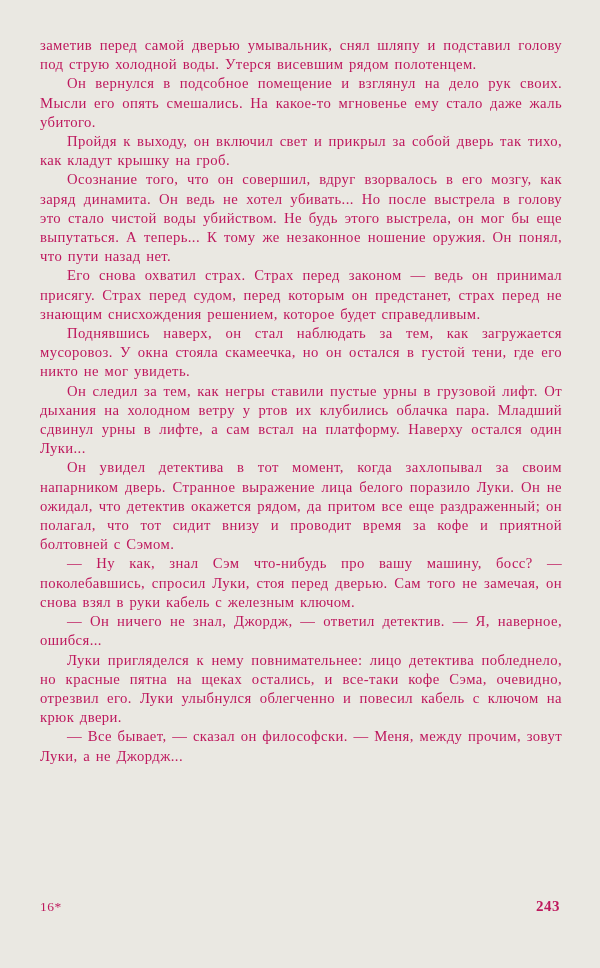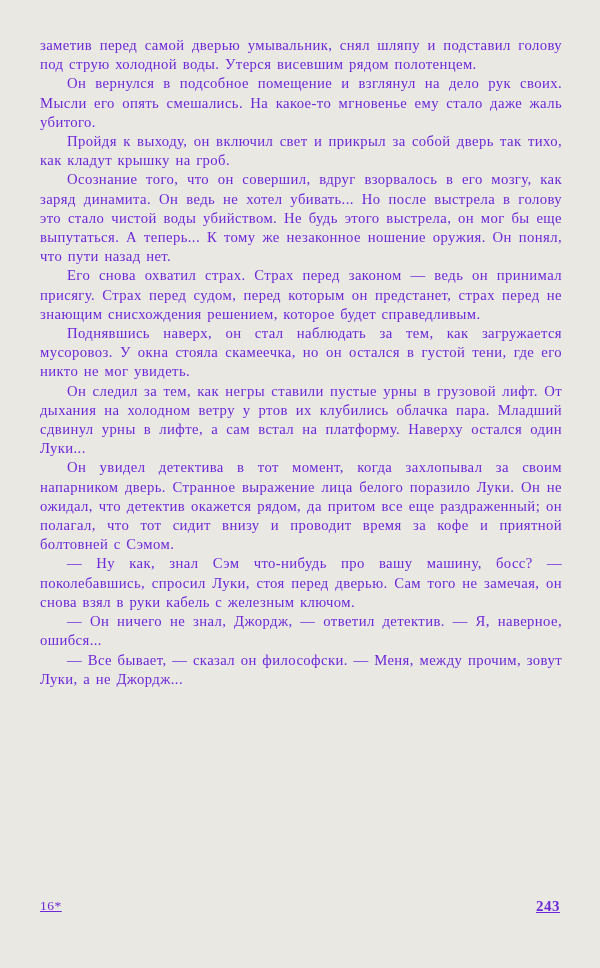--- a/index.html
+++ b/index.html
@@ -6,21 +6,21 @@
     margin: 0;
     padding: 0;
     background: #d8d6d1;
   }
   .page {
     position: relative;
     width: 600px;
     height: 968px;
     margin: 0 auto;
     background: #eae8e2;
-    color: #6d28d9;
+    color: #be185d;
     font-family: "Liberation Serif", "DejaVu Serif", serif;
     overflow: hidden;
     box-shadow: 0 0 6px rgba(0,0,0,0.25);
   }
   .text-block {
     position: absolute;
     top: 36px;
     left: 40px;
     width: 522px;
     font-size: 14.7px;
@@ -37,23 +37,22 @@
   .text-block p.no-indent {
     text-indent: 0;
   }
   .footer {
     position: absolute;
     left: 40px;
     right: 40px;
     top: 898px;
     display: flex;
     justify-content: space-between;
-    align-items: flex-start;
+    align-items: center;
     font-size: 14px;
-    text-decoration: underline;
   }
   .signature-mark {
     font-size: 13.5px;
     letter-spacing: 0.5px;
   }
   .page-number {
     font-weight: bold;
     font-size: 15px;
     letter-spacing: 0.5px;
   }
@@ -66,19 +65,20 @@
       <p class="no-indent">заметив перед самой дверью умывальник, снял шляпу и подставил голову под струю холодной воды. Утерся висевшим рядом полотенцем.</p>
       <p>Он вернулся в подсобное помещение и взглянул на дело рук своих. Мысли его опять смешались. На какое-то мгновенье ему стало даже жаль убитого.</p>
       <p>Пройдя к выходу, он включил свет и прикрыл за собой дверь так тихо, как кладут крышку на гроб.</p>
       <p>Осознание того, что он совершил, вдруг взорвалось в его мозгу, как заряд динамита. Он ведь не хотел убивать... Но после выстрела в голову это стало чистой воды убийством. Не будь этого выстрела, он мог бы еще выпутаться. А теперь... К тому же незаконное ношение оружия. Он понял, что пути назад нет.</p>
       <p>Его снова охватил страх. Страх перед законом — ведь он принимал присягу. Страх перед судом, перед которым он предстанет, страх перед не знающим снисхождения решением, которое будет справедливым.</p>
       <p>Поднявшись наверх, он стал наблюдать за тем, как загружается мусоровоз. У окна стояла скамеечка, но он остался в густой тени, где его никто не мог увидеть.</p>
       <p>Он следил за тем, как негры ставили пустые урны в грузовой лифт. От дыхания на холодном ветру у ртов их клубились облачка пара. Младший сдвинул урны в лифте, а сам встал на платформу. Наверху остался один Луки...</p>
       <p>Он увидел детектива в тот момент, когда захлопывал за своим напарником дверь. Странное выражение лица белого поразило Луки. Он не ожидал, что детектив окажется рядом, да притом все еще раздраженный; он полагал, что тот сидит внизу и проводит время за кофе и приятной болтовней с Сэмом.</p>
       <p>— Ну как, знал Сэм что-нибудь про вашу машину, босс? — поколебавшись, спросил Луки, стоя перед дверью. Сам того не замечая, он снова взял в руки кабель с железным ключом.</p>
       <p>— Он ничего не знал, Джордж, — ответил детектив. — Я, наверное, ошибся...</p>
+      <p>Луки пригляделся к нему повнимательнее: лицо детектива побледнело, но красные пятна на щеках остались, и все-таки кофе Сэма, очевидно, отрезвил его. Луки улыбнулся облегченно и повесил кабель с ключом на крюк двери.</p>
       <p>— Все бывает, — сказал он философски. — Меня, между прочим, зовут Луки, а не Джордж...</p>
     </div>
   <div class="footer">
     <span class="signature-mark">16*</span>
     <span class="page-number">243</span>
   </div>
 </div>
 
 </body></html>

